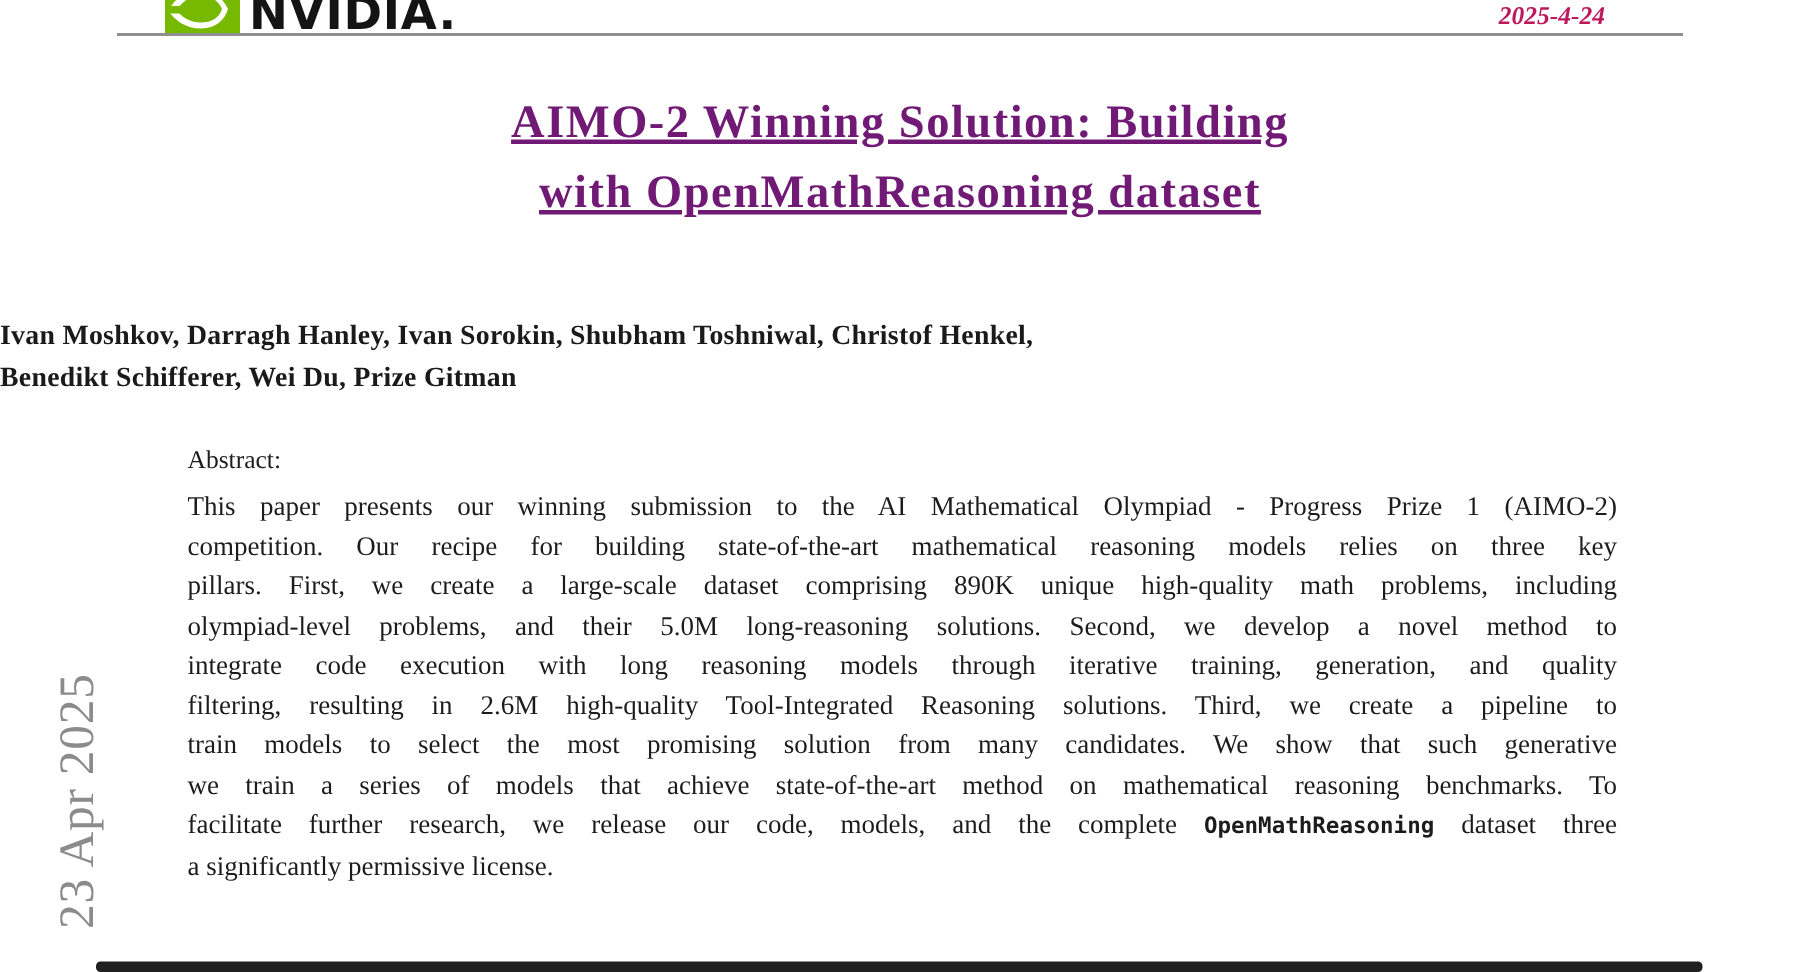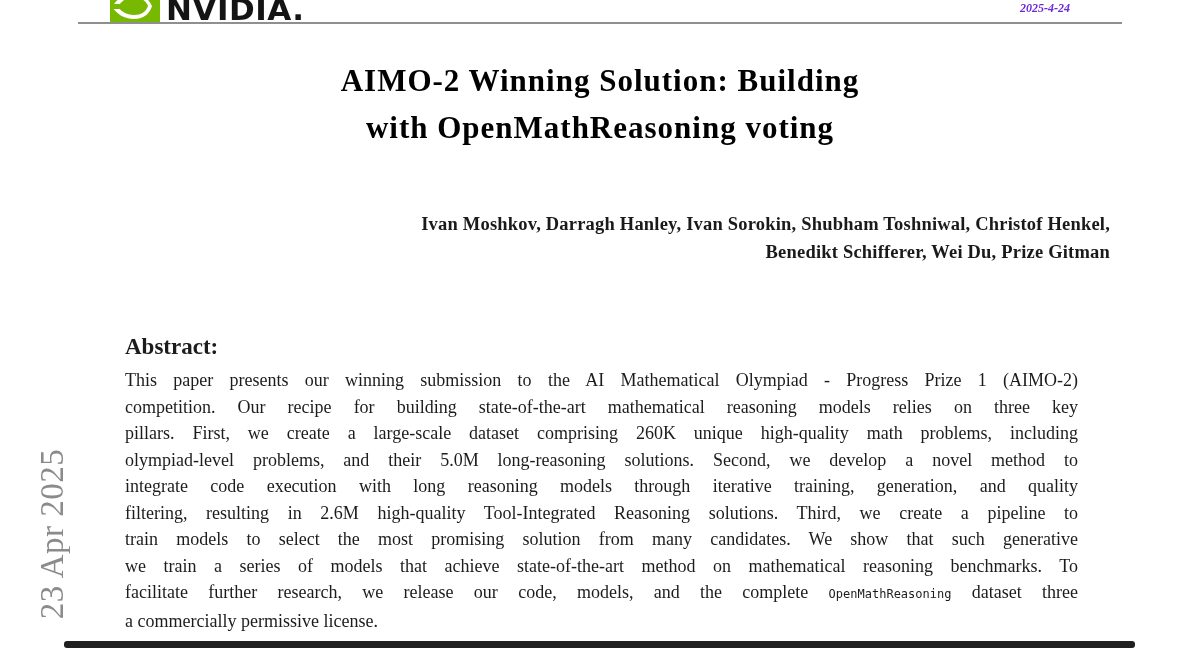--- a/index.html
+++ b/index.html
@@ -30,22 +30,22 @@
     letter-spacing: 0.5px;
     color: #141414;
     line-height: 1;
   }
   #date {
     position: absolute;
     top: 1px;
     right: 130px;
     font-style: italic;
     font-weight: 600;
-    font-size: 12px;
-    color: #6d28d9;
+    font-size: 17px;
+    color: #be185d;
   }
   #top-rule {
     position: absolute;
     left: 78px;
     top: 22px;
     width: 1044px;
     height: 2px;
     background: #8f8f8f;
   }
 
@@ -61,56 +61,55 @@
     line-height: 47px;
     letter-spacing: 1px;
   }
 
   
   #authors {
     position: absolute;
     left: 0;
     top: 211px;
     width: 1110px;
-    text-align: right;
+    text-align: left;
     font-weight: bold;
     font-size: 18.5px;
     line-height: 27.5px;
     letter-spacing: 0.2px;
     color: #1a1a1a;
   }
 
   
   #abstract {
     position: absolute;
     left: 125px;
     top: 297px;
     width: 953px;
     font-size: 18px;
     color: #1c1c1c;
   }
   #abstract .heading {
-    font-weight: bold;
-    font-size: 23px;
+    font-weight: normal;
+    font-size: 17px;
     margin-bottom: 7px;
-    margin-top: 37px;
   }
   #abstract .line {
     text-align: justify;
     text-align-last: justify;
     line-height: 26.5px;
     white-space: normal;
   }
   #abstract .line.last {
     text-align-last: left;
   }
   #abstract .code {
     font-family: "DejaVu Sans Mono", "Liberation Mono", monospace;
-    font-weight: normal;
-    font-size: 12px;
+    font-weight: bold;
+    font-size: 15px;
   }
 
   
   #watermark {
     position: absolute;
     left: -56px;
     top: 512px;
     width: 216px;
     height: 44px;
     transform: rotate(-90deg);
@@ -147,41 +146,41 @@
         <path d="M 2 17 L 24 17 L 24 22 L 2 22 Z" fill="#76b900"></path>
       </svg>
     </span>
     <span class="wordmark">NVIDIA.</span>
   </div>
 
   <div id="date">2025-4-24</div>
 
   <div id="top-rule"></div>
 
-  <div id="title" style="color:#000000;">
+  <div id="title" style="color:#701a75;text-decoration:underline;">
     <div>AIMO-2 Winning Solution: Building</div>
-    <div>with OpenMathReasoning voting</div>
+    <div>with OpenMathReasoning dataset</div>
   </div>
 
   <div id="authors">
     <div>Ivan Moshkov, Darragh Hanley, Ivan Sorokin, Shubham Toshniwal, Christof Henkel,</div>
     <div>Benedikt Schifferer, Wei Du, Prize Gitman</div>
   </div>
 
   <div id="abstract">
     <div class="heading">Abstract:</div>
     <div class="line">This paper presents our winning submission to the AI Mathematical Olympiad - Progress Prize 1 (AIMO-2)</div>
     <div class="line">competition.  Our recipe for building state-of-the-art mathematical reasoning models relies on three key</div>
-    <div class="line">pillars. First, we create a large-scale dataset comprising 260K unique high-quality math problems, including</div>
+    <div class="line">pillars. First, we create a large-scale dataset comprising 890K unique high-quality math problems, including</div>
     <div class="line">olympiad-level problems, and their 5.0M long-reasoning solutions. Second, we develop a novel method to</div>
     <div class="line">integrate code execution with long reasoning models through iterative training, generation, and quality</div>
     <div class="line">filtering, resulting in 2.6M high-quality Tool-Integrated Reasoning solutions. Third, we create a pipeline to</div>
     <div class="line">train models to select the most promising solution from many candidates.  We show that such generative</div>
     <div class="line">we train a series of models that achieve state-of-the-art method on mathematical reasoning benchmarks.  To</div>
     <div class="line"><span>facilitate further research, we release our code, models, and the complete </span><span class="code">OpenMathReasoning</span><span> dataset three</span></div>
-    <div class="line last">a commercially permissive license.</div>
+    <div class="line last">a significantly permissive license.</div>
   </div>
 
   <div id="watermark">23 Apr 2025</div>
 
   <div id="bottom-bar"></div>
 
 </div>
 
 </body></html>

